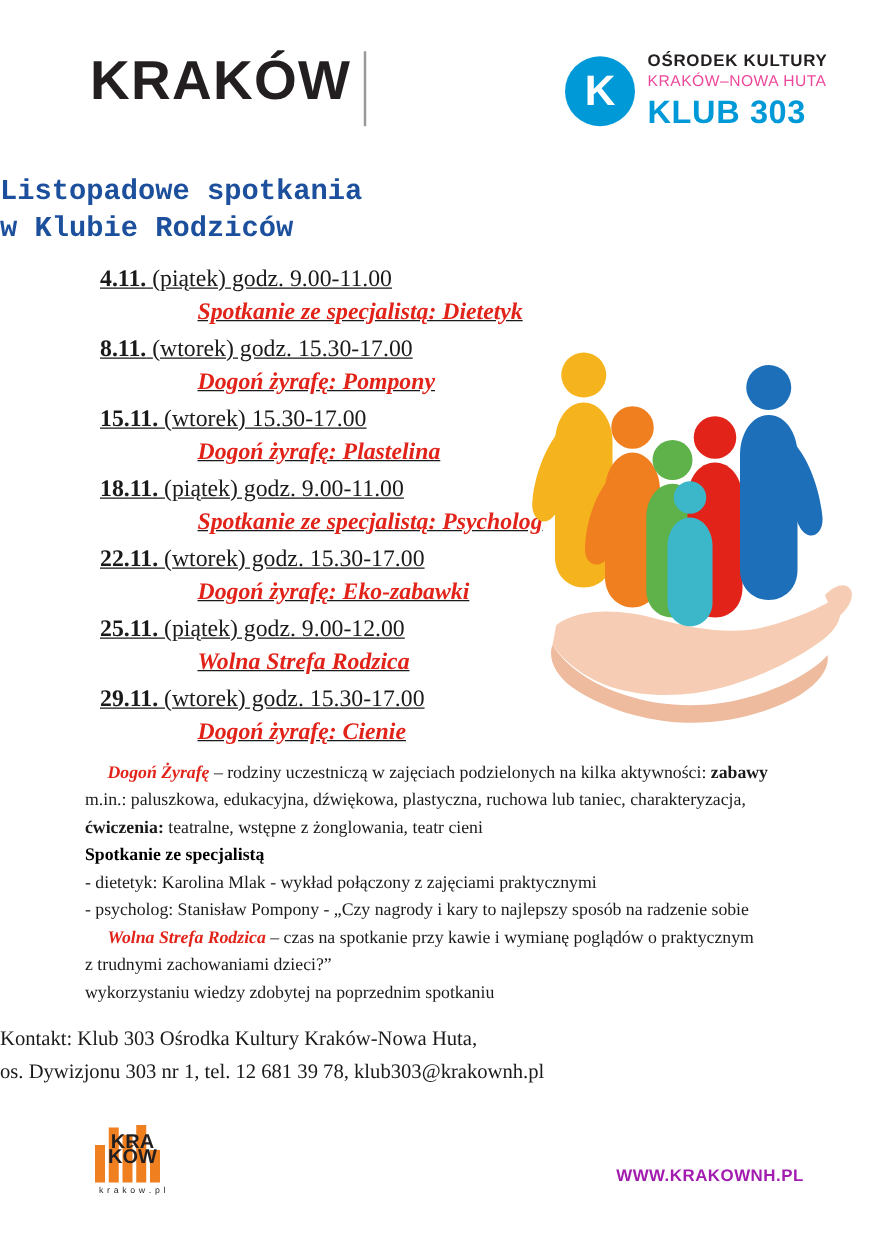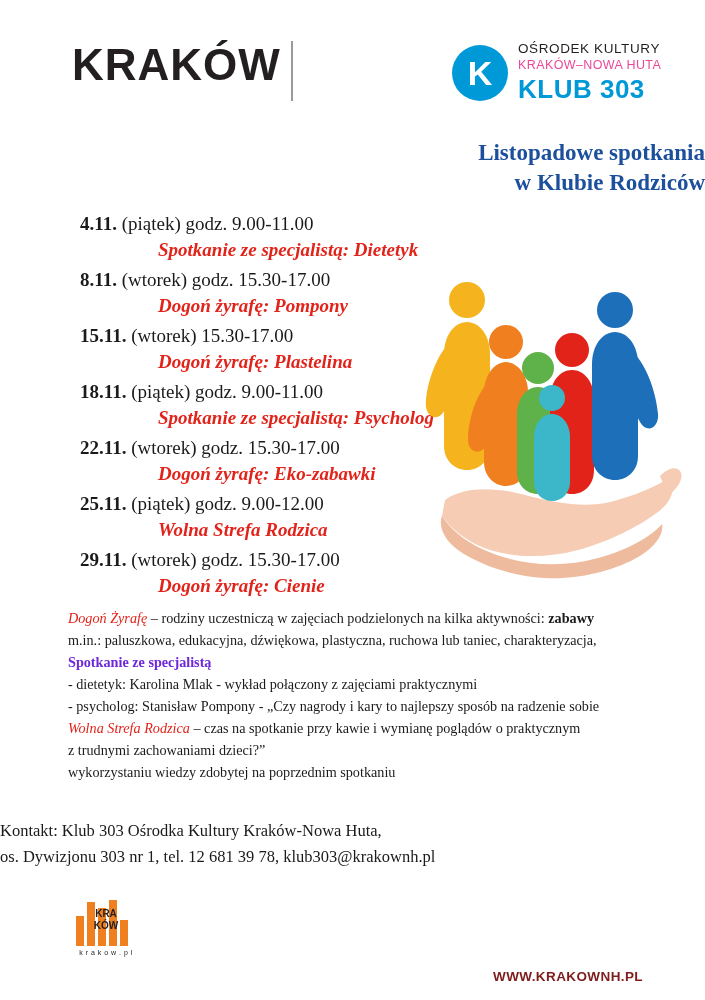--- a/index.html
+++ b/index.html
@@ -72,21 +72,21 @@
     text-align: center;
   }
   .ok-lines {
     position: absolute;
     left: 66px;
     top: 0px;
     font-family: "Liberation Sans", sans-serif;
   }
   .ok-line1 {
     font-size: 13.5px;
-    font-weight: normal;
+    font-weight: bold;
     letter-spacing: 0.6px;
     color: #231f20;
     line-height: 17px;
   }
   .ok-line2 {
     font-size: 12.5px;
     letter-spacing: 0.4px;
     color: #ec4899;
     line-height: 16px;
   }
@@ -98,34 +98,35 @@
     line-height: 30px;
     margin-top: 1px;
   }
 
   
   .title {
     position: absolute;
     top: 138px;
     left: 0;
     width: 705px;
-    text-align: right;
-    font-family: Liberation Serif, serif;
+    text-align: left;
+    font-family: Liberation Mono, monospace;
     font-weight: bold;
     font-size: 23px;
     color: #1c4f9c;
     line-height: 30px;
   }
 
   
   .schedule {
     position: absolute;
     top: 210px;
     left: 80px;
     width: 440px;
+    text-decoration: underline;
   }
   .sched-item {
     margin-bottom: 3px;
   }
   .sched-date-row {
     font-size: 19px;
     line-height: 27px;
     color: #1a1a1a;
     white-space: nowrap;
   }
@@ -157,25 +158,26 @@
     top: 608px;
     left: 68px;
     width: 575px;
     font-size: 14.2px;
     line-height: 21px;
     color: #1a1a1a;
   }
   .desc p { margin: 0 0 1px 0; }
   .red-head {
     color: #e2231a;
-    font-weight: normal;
+    font-weight: bold;
     font-style: italic;
+    margin-left: 18px;
   }
   .red-head-plain {
-    color: #6d28d9;
+    color: #000000;
     font-weight: bold;
   }
   .b { font-weight: bold; }
 
   
   .contact {
     position: absolute;
     top: 818px;
     left: 0;
     width: 697px;
@@ -205,43 +207,42 @@
     bottom: 0;
     width: 8px;
     background: #f07f20;
   }
   .footer-logo-text {
     position: absolute;
     left: 0;
     top: 8px;
     width: 60px;
     font-family: "Liberation Sans", sans-serif;
-    font-size: 10px;
+    font-size: 16px;
     font-weight: bold;
     color: #231f20;
     line-height: 12px;
     text-align: center;
   }
   .footer-logo-sub {
     font-family: "Liberation Sans", sans-serif;
     font-size: 7px;
     letter-spacing: 0.5px;
     color: #231f20;
     margin-top: 3px;
   }
   .footer-url {
     position: absolute;
     right: 62px;
     top: 933px;
     font-family: "Liberation Sans", sans-serif;
     font-size: 13.5px;
     font-weight: bold;
     letter-spacing: 0.4px;
-    color: #7f1d1d;
-    margin-top: 36px;
+    color: #a21caf;
   }
 </style>
 </head>
 <body>
 
 <div class="page">
 
   <div class="header">
     <div class="krakow-logo">KRAKÓW</div>
     <div class="header-divider"></div>
@@ -373,20 +374,23 @@
                  L114,187 C114,174 122,164 132,164 Z"></path>
       </g>
     </svg>
   </div>
 
   <div class="desc">
     <p>
       <span class="red-head">Dogoń Żyrafę</span><span> – rodziny uczestniczą w zajęciach podzielonych na kilka aktywności: </span><span class="b">zabawy</span>
     </p>
     <p>m.in.: paluszkowa, edukacyjna, dźwiękowa, plastyczna, ruchowa lub taniec, charakteryzacja,</p>
+    <p>
+      <span class="b">ćwiczenia:</span><span> teatralne, wstępne z żonglowania, teatr cieni</span>
+    </p>
     <p class="red-head-plain">Spotkanie ze specjalistą</p>
     <p>-  dietetyk: Karolina Mlak - wykład połączony z zajęciami praktycznymi</p>
     <p>- psycholog: Stanisław Pompony - „Czy nagrody i kary to najlepszy sposób na radzenie sobie</p>
     <p>
       <span class="red-head">Wolna Strefa Rodzica</span><span> – czas na spotkanie przy kawie i wymianę poglądów o praktycznym</span>
     </p>
     <p>z trudnymi zachowaniami dzieci?”</p>
     <p>wykorzystaniu wiedzy zdobytej na poprzednim spotkaniu</p>
   </div>
 

